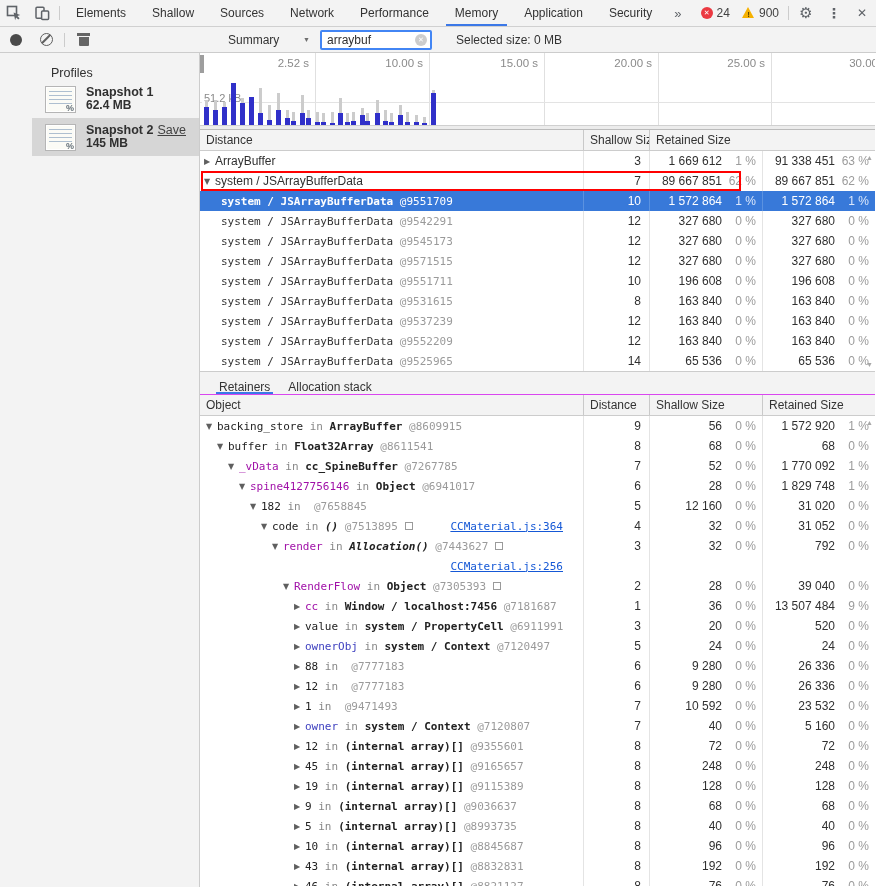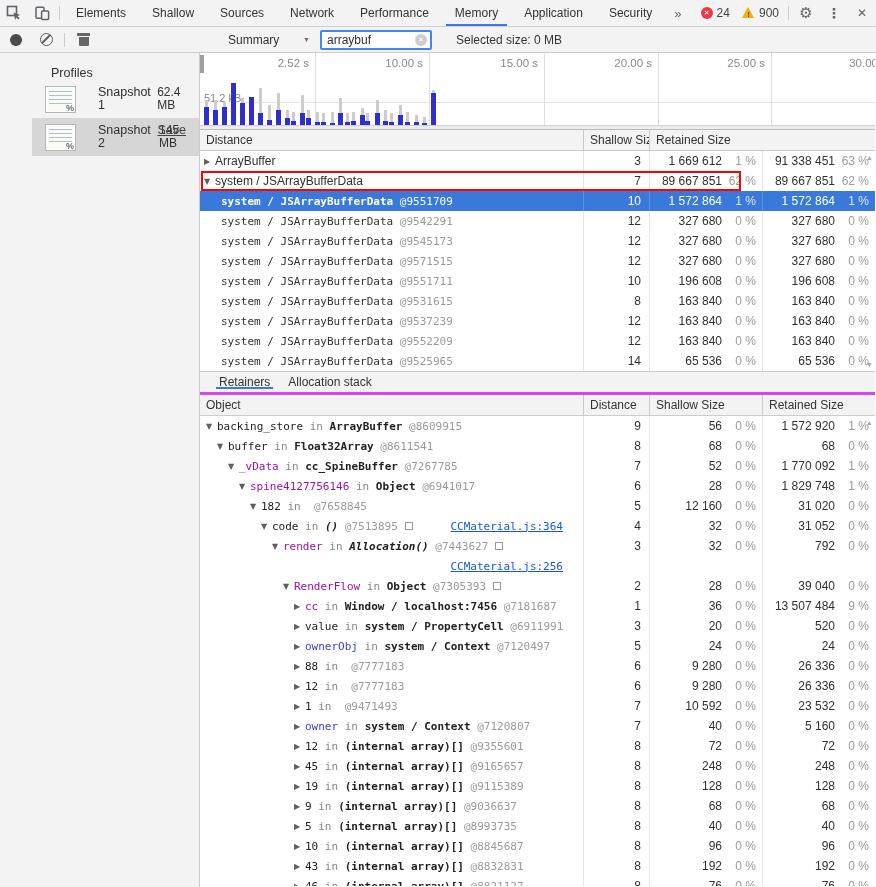--- a/index.html
+++ b/index.html
@@ -49,21 +49,21 @@
   .sidebar { width:200px; background:#f3f3f3; border-right:1px solid #ccc; flex:none;padding-left:32px; }
   .sb-title { padding:13px 0 0 19px; font-size:12.5px; color:#303030; }
   .sb-sec { padding:17px 0 7px 13px; font-size:12px; color:#5d7081; letter-spacing:.2px; }
   .sb-item { height:38px; display:flex; align-items:center; padding-left:13px; position:relative; }
   .sb-item.sel { background:#d6d6d6; }
   .snapicon { width:31px; height:27px; background:#fbfbf6; border:1px solid #b5b5b5; position:relative; flex:none;
     box-shadow:inset 0 0 0 1px #fff; }
   .snapicon i { position:absolute; left:3px; right:3px; top:4px; height:14px;
     background:repeating-linear-gradient(#aebfd0 0 1.5px, transparent 1.5px 4px); }
   .snapicon b { position:absolute; right:1px; bottom:-1px; font-size:9px; color:#64707a; font-weight:bold; }
-  .sb-meta { margin-left:22px; display:flex; line-height:13px; }
+  .sb-meta { margin-left:10px; display:flex; flex-direction:column; line-height:13px;font-weight:bold; }
   .sb-name { font-size:12.5px; color:#303030; }
   .sb-size { font-size:12px; color:#303030; }
   .savelnk { position:absolute; right:13px; top:5px; text-decoration:underline; color:#424242; font-size:12.5px; cursor:pointer; }
 
   .main { width:675px; flex:none; display:flex; flex-direction:column; }
 
   
   .overview { height:77px; position:relative; overflow:hidden; border-bottom:1px solid #bbb; background:#fff; }
   .tline { position:absolute; top:0; bottom:4px; width:1px; background:#e0e0e0; }
   .tlab { position:absolute; top:4px; width:64px; text-align:right; font-size:11.5px; color:#8a8a8a; }
@@ -106,22 +106,22 @@
   .row.sel .cell, .row.sel .oid, .row.sel .cnt { color:#fff; }
   .row.sel .pct { color:#dce8fb; }
   .row.sel .cd, .row.sel .cs { border-left-color:#5b92e0; }
   .row.sel .mono { font-weight:bold; }
   .redbox { position:absolute; left:1px; top:0; width:540px; height:20px;
     border:2px solid #f00; pointer-events:none; }
   .sarr { position:absolute; right:2px; font-size:7px; color:#a8a8a8; }
   .sarr.up { top:3px; } .sarr.dn { bottom:3px; }
 
   
-  .panetabs { height:24px; background:#f3f3f3; border-top:1px solid #ccc; border-bottom:3px solid #d946ef;
-    display:flex; align-items:center; padding-left:10px; }
+  .panetabs { height:24px; background:#f3f3f3; border-top:1px solid #ccc; border-bottom:1px solid #d946ef;
+    display:flex; align-items:flex-end; padding-left:10px; }
   .ptab { display:flex; align-items:center; padding:0 9px; color:#333; position:relative; }
   .ptab.active::after { content:""; position:absolute; left:6px; right:6px; bottom:0; height:2px; background:#3b78e7; }
 </style>
 </head>
 <body>
 
 <div class="dt">
 
   <div class="tabbar">
     <span class="icn">

